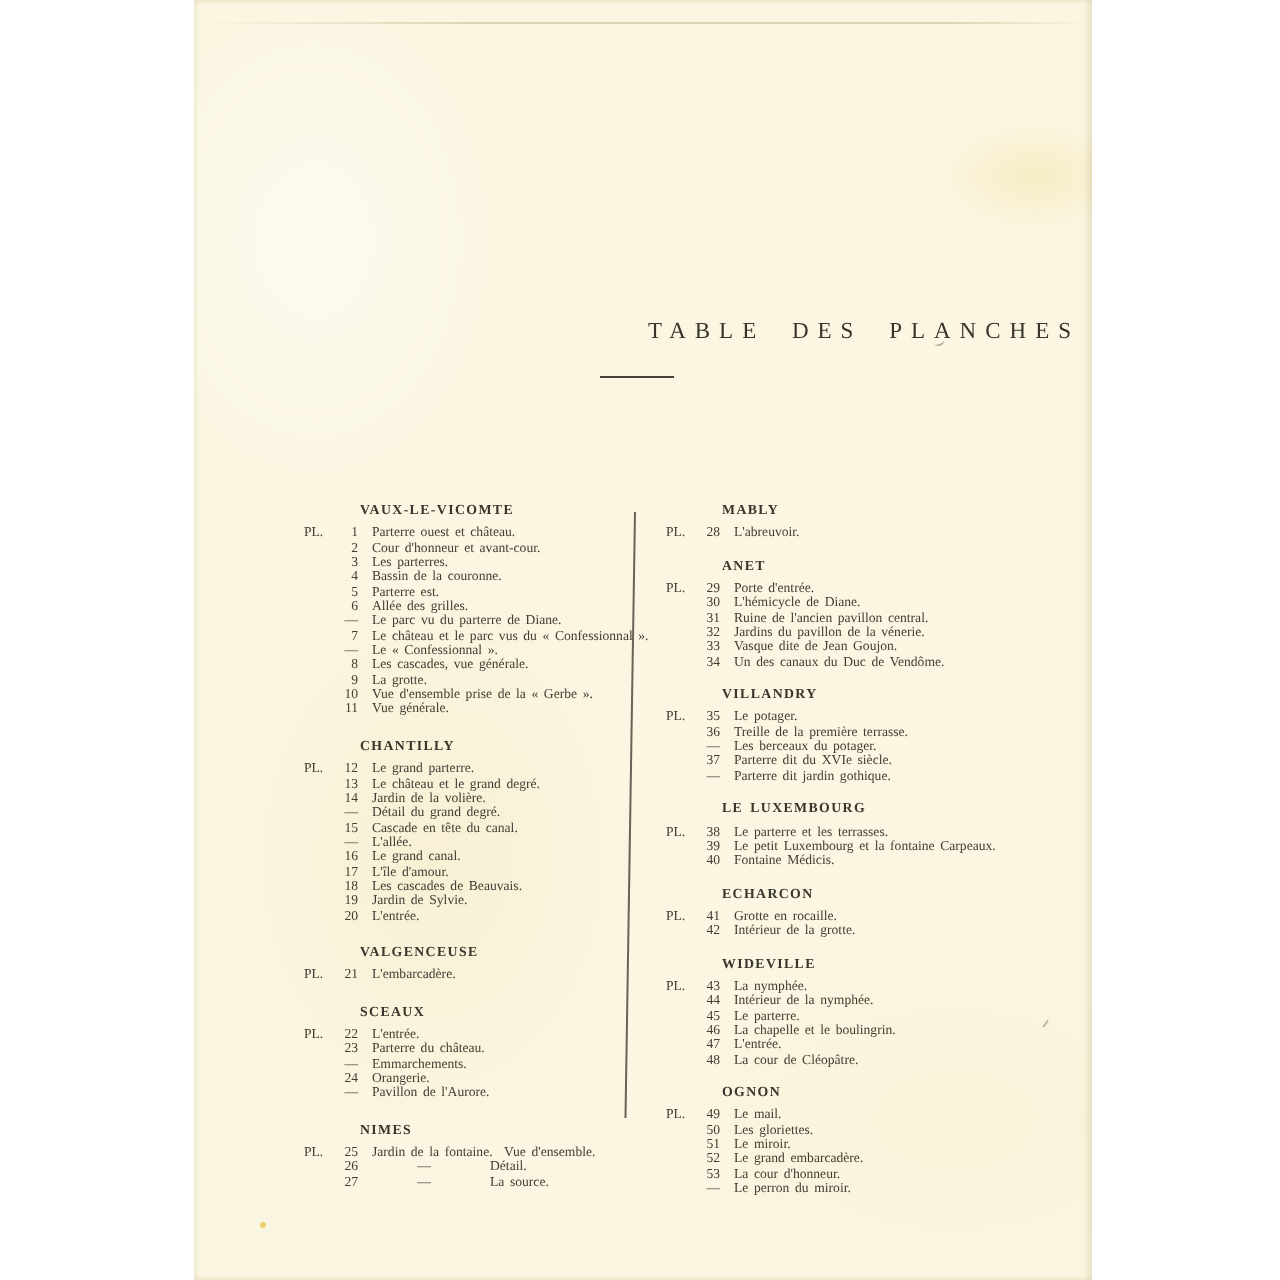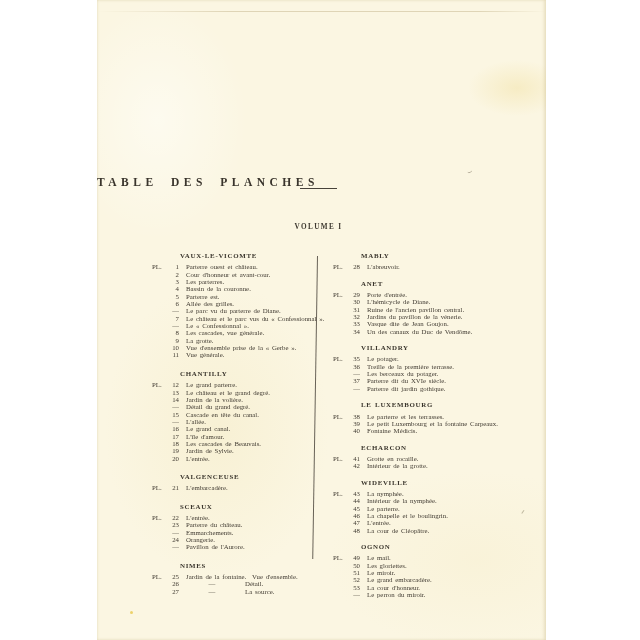--- a/index.html
+++ b/index.html
@@ -15,22 +15,22 @@
       radial-gradient(ellipse 120px 160px at 60px 120px, rgba(255,255,250,0.55), transparent 75%),
       radial-gradient(ellipse 150px 200px at 120px 430px, rgba(240,228,180,0.30), transparent 75%),
       radial-gradient(ellipse 200px 120px at 380px 560px, rgba(243,232,190,0.25), transparent 75%),
       linear-gradient(#fbf6e2,#fbf6e2);
     box-shadow: inset -2px 0 3px rgba(180,160,100,0.25), inset 1px 0 2px rgba(180,160,100,0.15);
     color:#423c33;
   }
   .top-edge{position:absolute;left:0;top:11px;width:449px;height:1px;
     background:linear-gradient(to right, transparent, rgba(170,150,100,0.35) 30%, rgba(170,150,100,0.35) 85%, transparent);}
   .title{
-    position:absolute;top:176px;left:0;width:443px;text-align:left;
-    font-size:11.5px;letter-spacing:4.5px;word-spacing:6px;color:#39342c;font-weight:bold;
+    position:absolute;top:160px;left:0;width:443px;text-align:right;
+    font-size:11.5px;letter-spacing:4.5px;word-spacing:6px;color:#39342c;
   }
   .rule{position:absolute;top:188px;left:203px;width:37px;height:1.2px;background:#47423a;}
   .volume{
     position:absolute;top:223px;left:0;width:443px;text-align:center;
     font-size:7.2px;font-weight:bold;letter-spacing:1.4px;color:#3d382f;
   }
   .divider{
     position:absolute;left:220px;top:256px;width:1.3px;height:303px;
     background:#4e483e;transform:rotate(0.9deg);transform-origin:top center;opacity:0.85;
   }
@@ -56,21 +56,20 @@
   .speck3{position:absolute;left:425px;top:511px;width:4px;height:4px;border-left:1px solid rgba(120,110,85,0.45);transform:rotate(35deg);}
 </style>
 </head>
 <body>
 
 <div class="scan">
   <div class="top-edge"></div>
 
   <div class="title">TABLE DES PLANCHES</div>
   <div class="rule"></div>
-  <div class="volume">VOLUME I</div>
 
   <div class="divider"></div>
 
   <div class="col col-left">
       <div class="section">
         <div class="heading">VAUX-LE-VICOMTE</div>
         <div class="row">
           <span class="pl">PL.</span>
           <span class="num">1</span>
           <span class="desc">Parterre ouest et château.</span>

